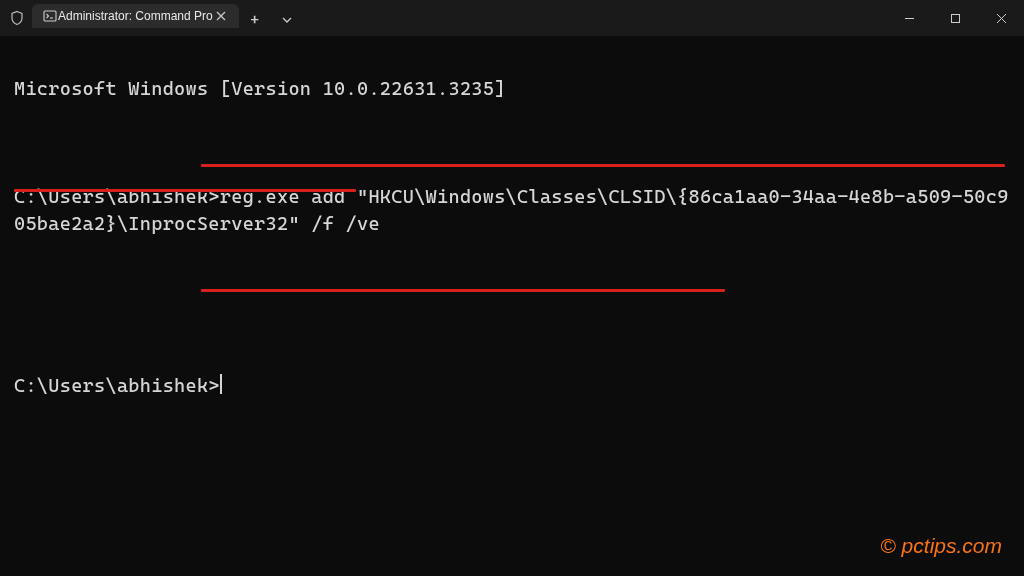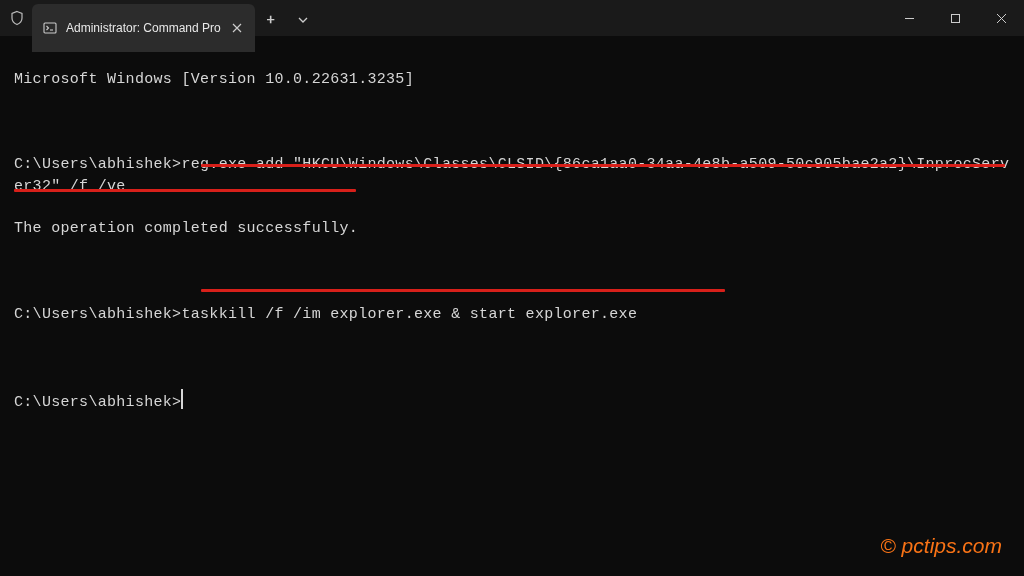--- a/index.html
+++ b/index.html
@@ -29,22 +29,22 @@
       height: 18px;
       display: flex;
       align-items: center;
       justify-content: center;
     }
     .tab {
       display: flex;
       align-items: center;
       background: #2c2c2c;
       padding: 0 10px;
-      gap: 8px;
-      height: 48px;
+      gap: 0;
+      height: 24px;
       margin-top: 4px;
       border-top-left-radius: 6px;
       border-top-right-radius: 6px;
       margin-left: 6px;
       min-width: 190px;
     }
     .tab-icon {
       width: 16px;
       height: 16px;
       display: flex;
@@ -88,29 +88,28 @@
       height: 36px;
       display: flex;
       align-items: center;
       justify-content: center;
       cursor: pointer;
       color: #ccc;
     }
     .terminal {
       background: #0c0c0c;
       color: #d6d6d6;
-      font-size: 15px;
+      font-size: 19px;
       line-height: 1.42;
       padding: 12px 14px;
       height: calc(100% - 36px);
       font-weight: 500;
       letter-spacing: 0.3px;
       white-space: pre-wrap;
       word-break: break-all;
-      font-family: Liberation Mono, monospace;
     }
     .terminal .line { display: block; }
     .underline1, .underline2, .underline3 {
       position: absolute;
       height: 3px;
       background: #d8201a;
       border-radius: 1px;
     }
     .cursor {
       display: inline-block;
@@ -184,23 +183,21 @@
           <path d="M1 1 L10 10 M10 1 L1 10"></path>
         </svg>
     </div>
   </div>
 </div>
 
 <div class="terminal">
 <span class="line">Microsoft Windows [Version 10.0.22631.3235]</span>
 <span class="line">&nbsp;</span>
 <span class="line"><span>C:\Users\abhishek&gt;</span><span>reg.exe add "HKCU\Windows\Classes\CLSID\{86ca1aa0-34aa-4e8b-a509-50c905bae2a2}\InprocServer32" /f /ve</span></span>
-<span class="line">The operation completed successfully.</span>
 <span class="line">&nbsp;</span>
-<span class="line"><span>C:\Users\abhishek&gt;</span><span>taskkill /f /im explorer.exe &amp; start explorer.exe</span></span>
 <span class="line">&nbsp;</span>
 <span class="line"><span>C:\Users\abhishek&gt;</span><span class="cursor"></span></span>
 </div>
 
 <div class="annotations">
   <div class="underline1" style="left:201px; top:164px; width:804px;"></div>
   <div class="underline1" style="left:14px; top:189px; width:342px;"></div>
   <div class="underline2" style="left:201px; top:289px; width:524px;"></div>
 </div>
 

